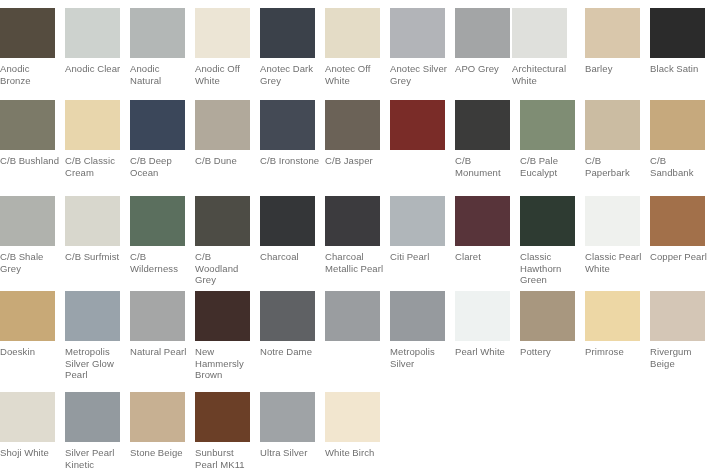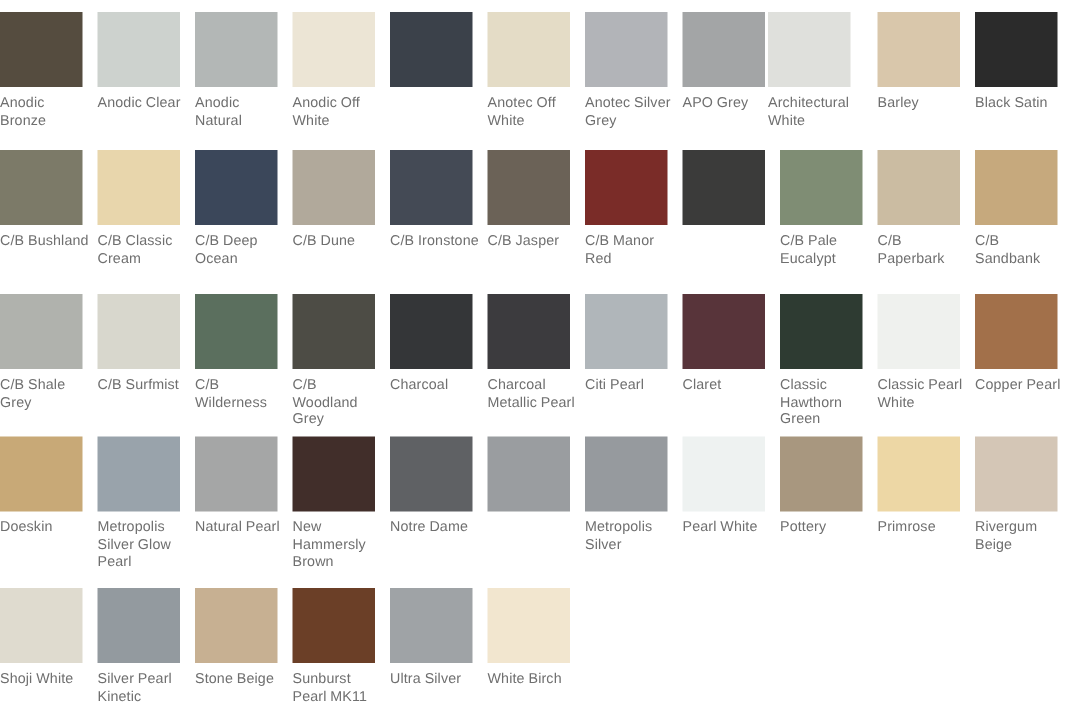--- a/index.html
+++ b/index.html
@@ -62,20 +62,21 @@
       <div class="swatch-cell" style="left: 130px;">
         <span class="swatch-chip" title="Anodic Natural" style="background: rgb(179, 183, 182); width: 55px; height: 50px;"></span>
         <span class="swatch-label">Anodic Natural</span>
       </div>
       <div class="swatch-cell" style="left: 195px;">
         <span class="swatch-chip" title="Anodic Off White" style="background: rgb(236, 229, 213); width: 55px; height: 50px;"></span>
         <span class="swatch-label">Anodic Off White</span>
       </div>
       <div class="swatch-cell" style="left: 260px;">
         <span class="swatch-chip" title="Anotec Dark Grey" style="background: rgb(59, 65, 74); width: 55px; height: 50px;"></span>
+        <span class="swatch-label">Anotec Dark Grey</span>
       </div>
       <div class="swatch-cell" style="left: 325px;">
         <span class="swatch-chip" title="Anotec Off White" style="background: rgb(228, 220, 198); width: 55px; height: 50px;"></span>
         <span class="swatch-label">Anotec Off White</span>
       </div>
       <div class="swatch-cell" style="left: 390px;">
         <span class="swatch-chip" title="Anotec Silver Grey" style="background: rgb(178, 180, 184); width: 55px; height: 50px;"></span>
         <span class="swatch-label">Anotec Silver Grey</span>
       </div>
       <div class="swatch-cell" style="left: 455px;">
@@ -115,24 +116,24 @@
       <div class="swatch-cell" style="left: 260px;">
         <span class="swatch-chip" title="C/B Ironstone" style="background: rgb(68, 74, 85); width: 55px; height: 50px;"></span>
         <span class="swatch-label">C/B Ironstone</span>
       </div>
       <div class="swatch-cell" style="left: 325px;">
         <span class="swatch-chip" title="C/B Jasper" style="background: rgb(107, 98, 87); width: 55px; height: 50px;"></span>
         <span class="swatch-label">C/B Jasper</span>
       </div>
       <div class="swatch-cell" style="left: 390px;">
         <span class="swatch-chip" title="C/B Manor Red" style="background: rgb(122, 44, 40); width: 55px; height: 50px;"></span>
-        <span class="swatch-label">C/B Manor Red</span>
       </div>
       <div class="swatch-cell" style="left: 455px;">
         <span class="swatch-chip" title="C/B Monument" style="background: rgb(59, 59, 58); width: 55px; height: 50px;"></span>
+        <span class="swatch-label">C/B Monument</span>
       </div>
       <div class="swatch-cell" style="left: 520px;">
         <span class="swatch-chip" title="C/B Pale Eucalypt" style="background: rgb(127, 141, 116); width: 55px; height: 50px;"></span>
         <span class="swatch-label">C/B Pale Eucalypt</span>
       </div>
       <div class="swatch-cell" style="left: 585px;">
         <span class="swatch-chip" title="C/B Paperbark" style="background: rgb(203, 188, 162); width: 55px; height: 50px;"></span>
         <span class="swatch-label">C/B Paperbark</span>
       </div>
       <div class="swatch-cell" style="left: 650px;">

